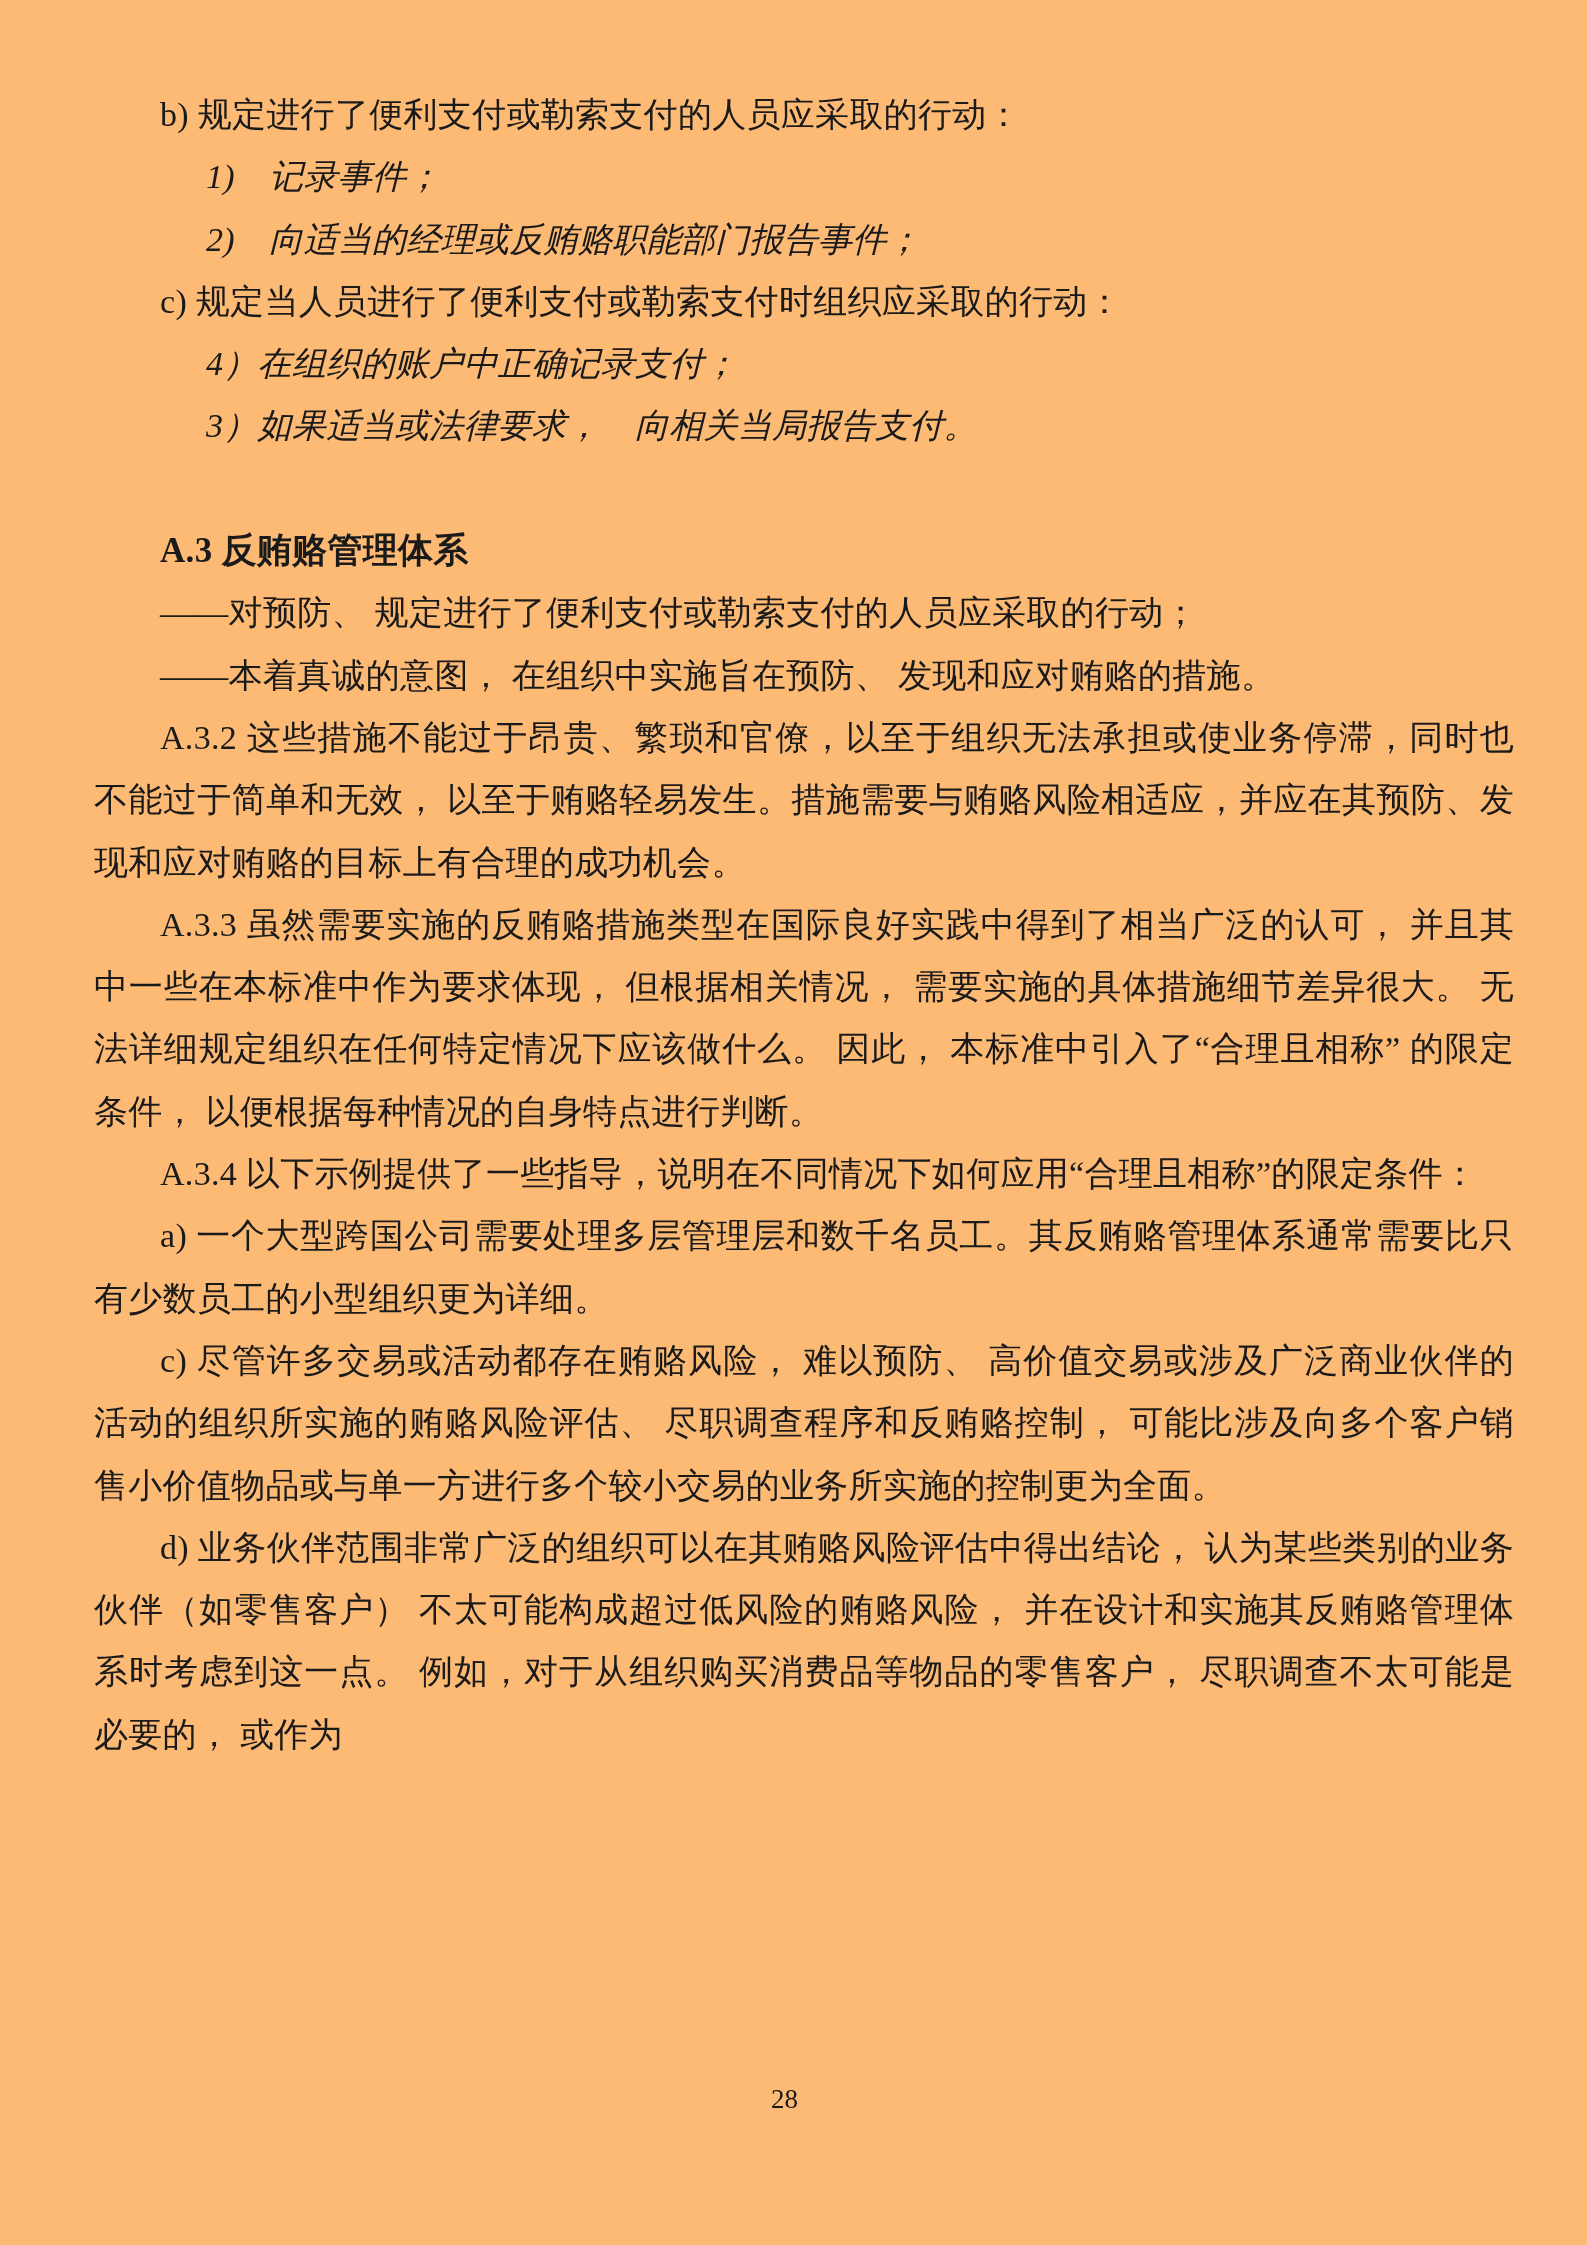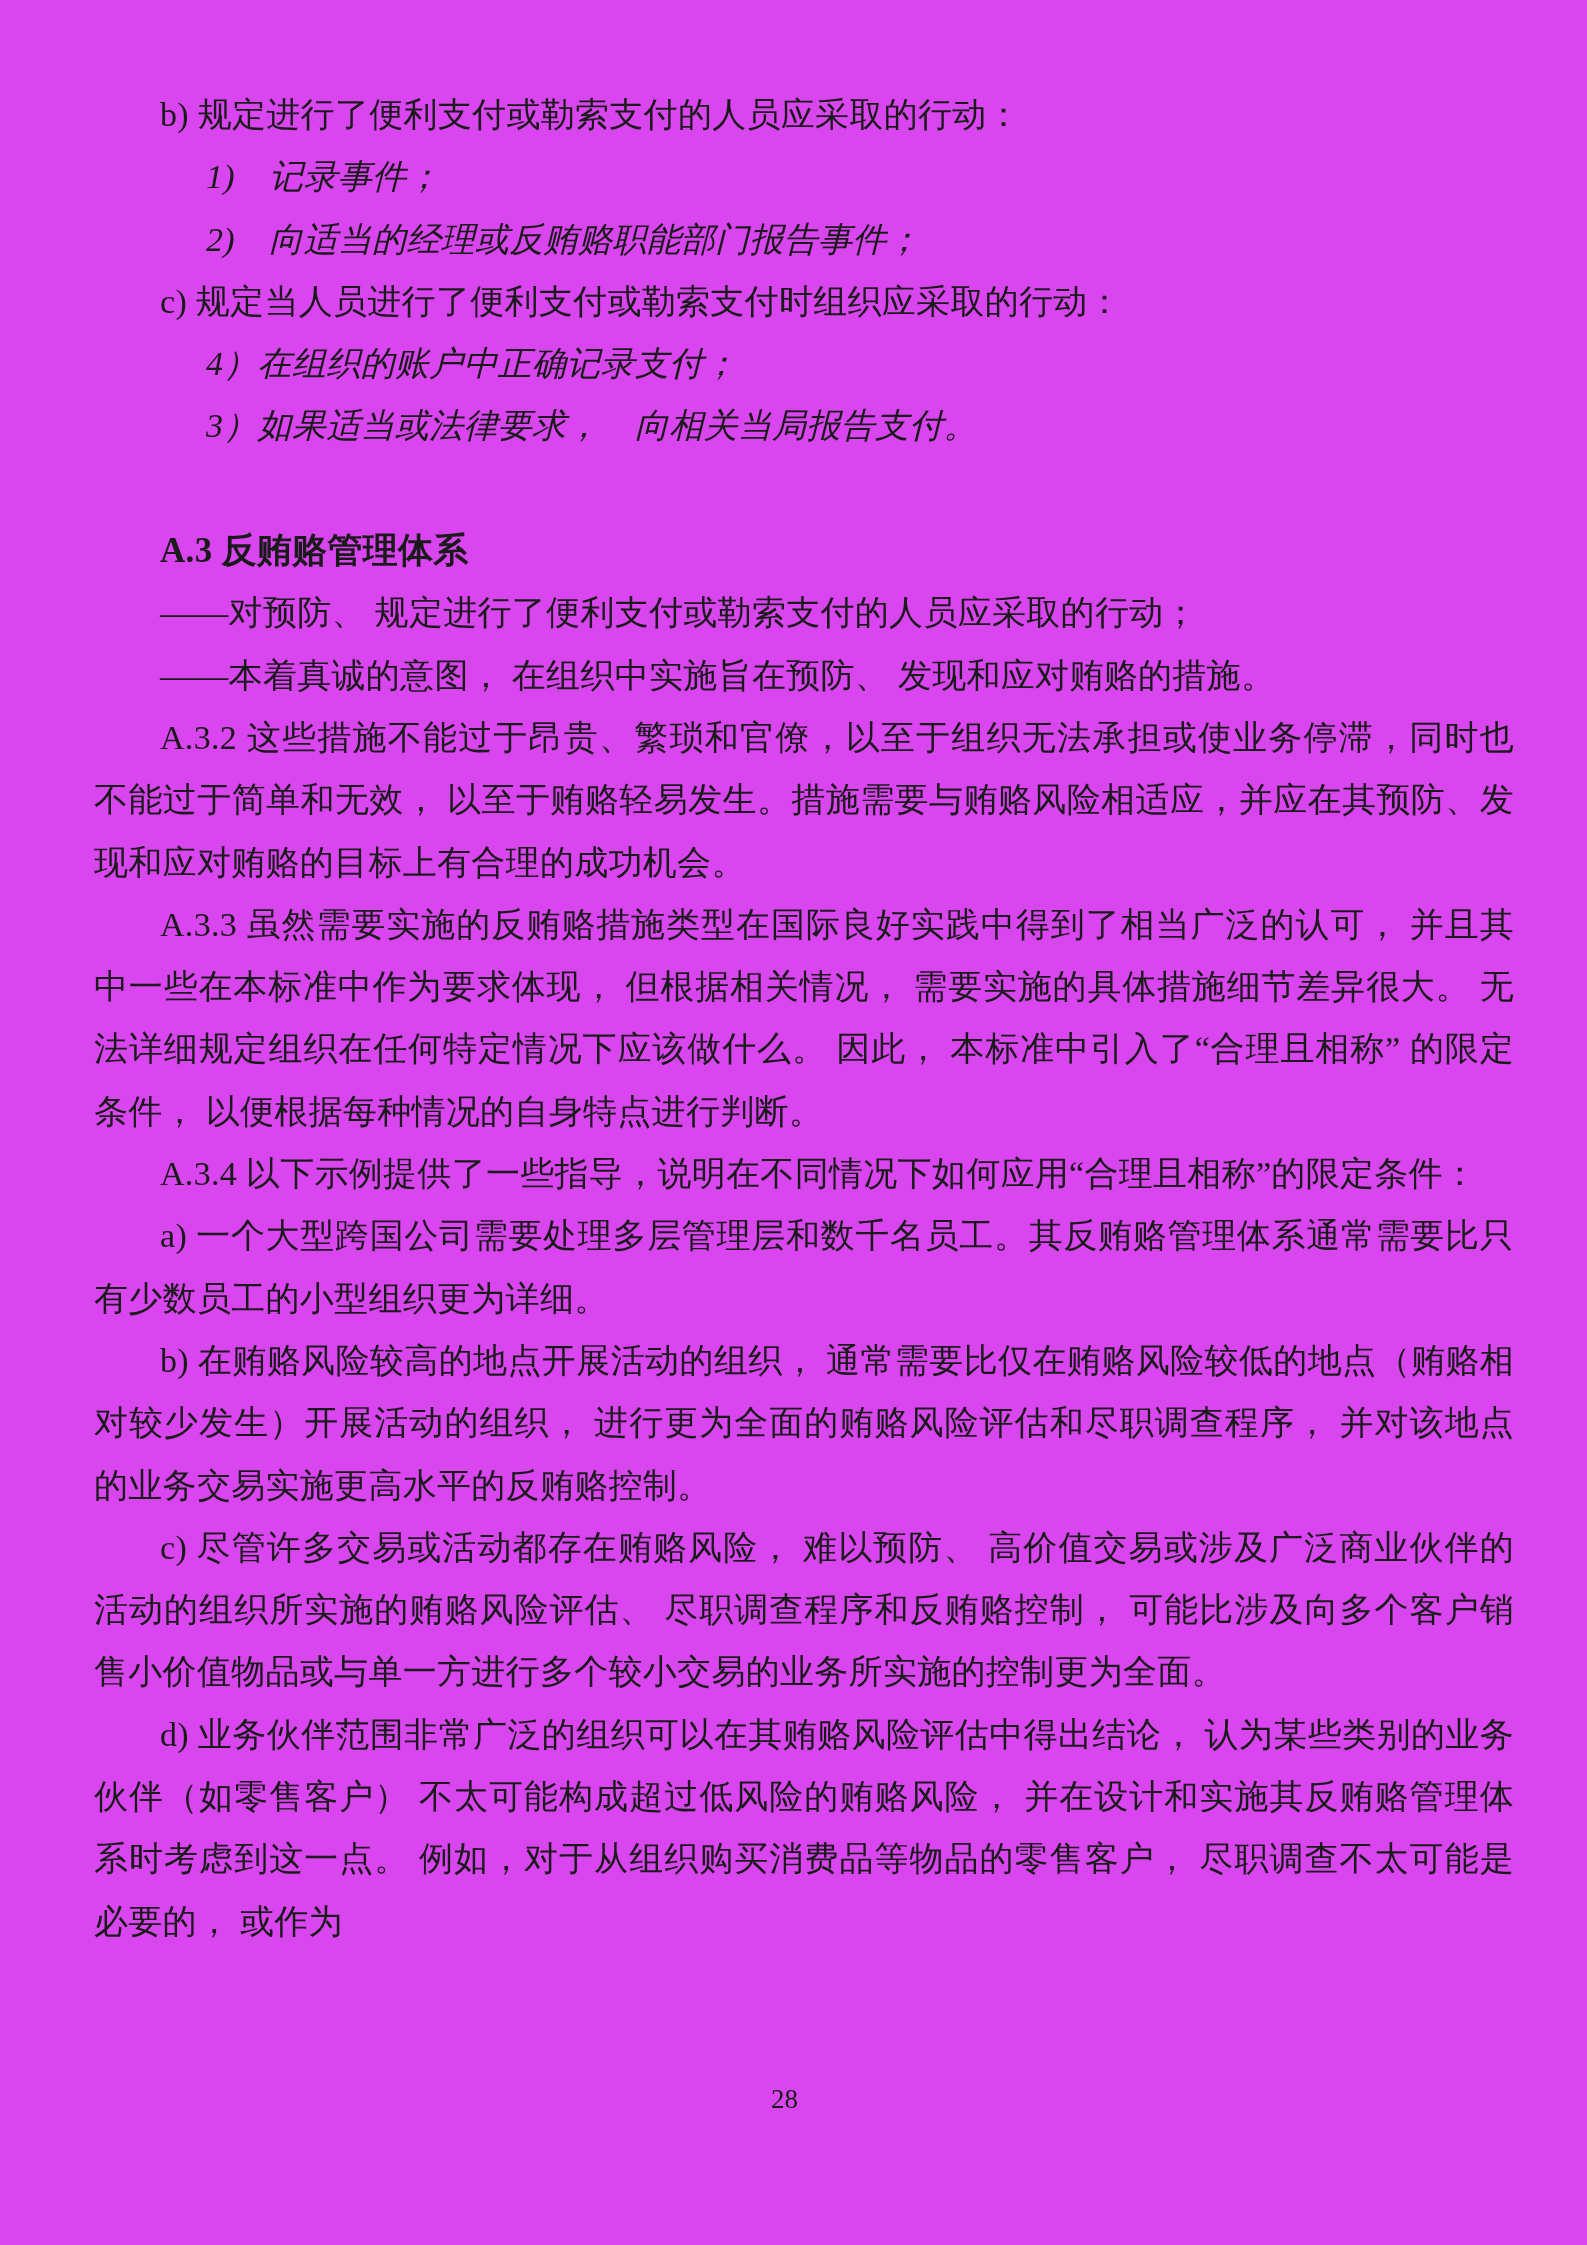--- a/index.html
+++ b/index.html
@@ -4,21 +4,21 @@
 <style>
   html, body {
     margin: 0;
     padding: 0;
     background: #ffffff;
   }
   .page {
     position: relative;
     width: 1587px;
     height: 2245px;
-    background: #d946ef;
+    background: #fdba74;
     overflow: hidden;
     font-family: "Liberation Serif", "DejaVu Serif", serif;
     color: #1a1a1a;
   }
   .content {
     position: absolute;
     left: 94px;
     top: 84px;
     width: 1420px;
     font-size: 34px;
@@ -64,18 +64,17 @@
     <p class="li2">4）在组织的账户中正确记录支付；</p>
     <p class="li2">3）如果适当或法律要求，　向相关当局报告支付。</p>
     <div class="spacer"></div>
     <h2 class="heading">A.3 反贿赂管理体系</h2>
     <p class="dash">——对预防、 规定进行了便利支付或勒索支付的人员应采取的行动；</p>
     <p class="dash">——本着真诚的意图， 在组织中实施旨在预防、 发现和应对贿赂的措施。</p>
     <p class="para">A.3.2 这些措施不能过于昂贵、繁琐和官僚，以至于组织无法承担或使业务停滞，同时也不能过于简单和无效， 以至于贿赂轻易发生。措施需要与贿赂风险相适应，并应在其预防、发现和应对贿赂的目标上有合理的成功机会。</p>
     <p class="para">A.3.3 虽然需要实施的反贿赂措施类型在国际良好实践中得到了相当广泛的认可， 并且其中一些在本标准中作为要求体现， 但根据相关情况， 需要实施的具体措施细节差异很大。 无法详细规定组织在任何特定情况下应该做什么。 因此， 本标准中引入了“合理且相称” 的限定条件， 以便根据每种情况的自身特点进行判断。</p>
     <p class="para">A.3.4 以下示例提供了一些指导，说明在不同情况下如何应用“合理且相称”的限定条件：</p>
     <p class="para">a) 一个大型跨国公司需要处理多层管理层和数千名员工。其反贿赂管理体系通常需要比只有少数员工的小型组织更为详细。</p>
-    <p class="para">b) 在贿赂风险较高的地点开展活动的组织， 通常需要比仅在贿赂风险较低的地点（贿赂相对较少发生）开展活动的组织， 进行更为全面的贿赂风险评估和尽职调查程序， 并对该地点的业务交易实施更高水平的反贿赂控制。</p>
     <p class="para">c) 尽管许多交易或活动都存在贿赂风险， 难以预防、 高价值交易或涉及广泛商业伙伴的活动的组织所实施的贿赂风险评估、 尽职调查程序和反贿赂控制， 可能比涉及向多个客户销售小价值物品或与单一方进行多个较小交易的业务所实施的控制更为全面。</p>
     <p class="para">d) 业务伙伴范围非常广泛的组织可以在其贿赂风险评估中得出结论， 认为某些类别的业务伙伴（如零售客户） 不太可能构成超过低风险的贿赂风险， 并在设计和实施其反贿赂管理体系时考虑到这一点。 例如，对于从组织购买消费品等物品的零售客户， 尽职调查不太可能是必要的， 或作为</p>
   </div>
   <div class="page-number">28</div>
 </div>
 
 </body></html>

